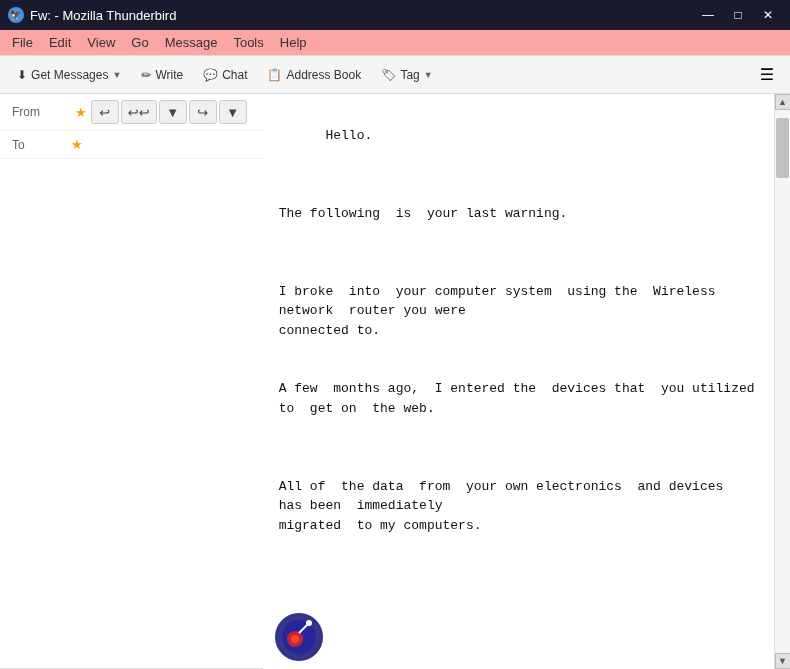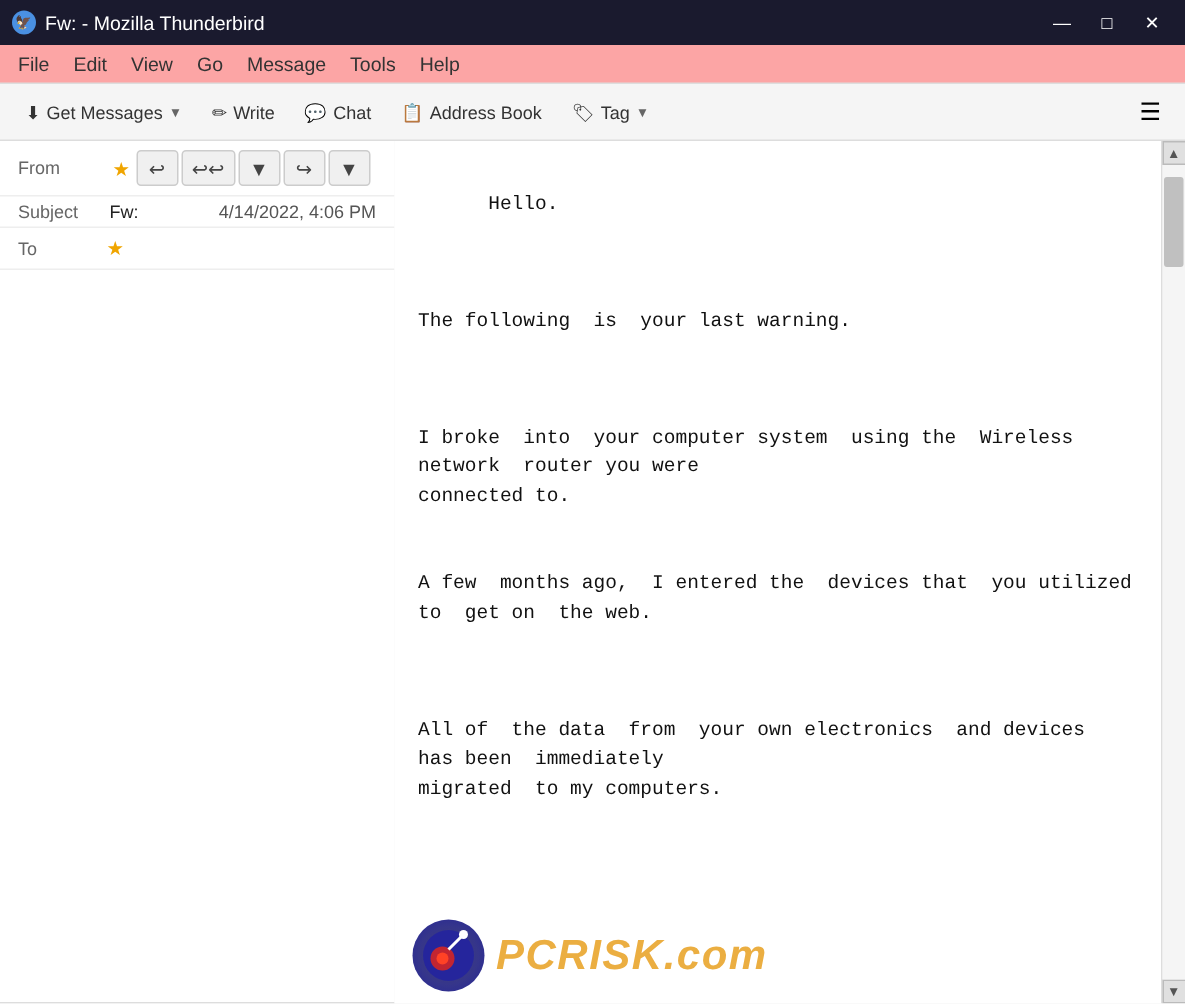--- a/index.html
+++ b/index.html
@@ -256,27 +256,20 @@
       </div>
       <div class="nav-buttons">
         <button class="nav-btn">↩</button>
         <button class="nav-btn" style="width:36px;">↩↩</button>
         <button class="nav-btn">▼</button>
         <button class="nav-btn">↪</button>
         <button class="nav-btn">▼</button>
       </div>
     </div>
 
-    <div class="subject-row">
-      <div class="subject-left">
-        <span class="header-label">Subject</span>
-        <span class="header-value">Fw:</span>
-      </div>
-      <span class="header-date">4/14/2022, 4:06 PM</span>
-    </div>
 
     <div class="header-row">
       <span class="header-label">To</span>
       <span class="star-icon">★</span>
     </div>
   </div>
 
   <div class="message-container">
     <div class="message-body">
       <span>Hello.
@@ -303,21 +296,20 @@
         <div class="watermark-logo">
           <div class="watermark-icon">
             <svg width="36" height="36" viewBox="0 0 36 36">
               <circle cx="18" cy="18" r="17" fill="#00008b"></circle>
               <circle cx="14" cy="20" r="8" fill="#cc0000" opacity="0.9"></circle>
               <circle cx="14" cy="20" r="4" fill="#ff2200"></circle>
               <line x1="18" y1="14" x2="28" y2="4" stroke="white" stroke-width="2"></line>
               <circle cx="28" cy="4" r="3" fill="white"></circle>
             </svg>
           </div>
-          <span class="watermark-text">PCRISK.com</span>
         </div>
       </div>
     </div>
 
     <div class="scrollbar">
       <div class="scroll-arrow">▲</div>
       <div class="scroll-track">
         <div class="scroll-thumb"></div>
       </div>
       <div class="scroll-arrow">▼</div>

